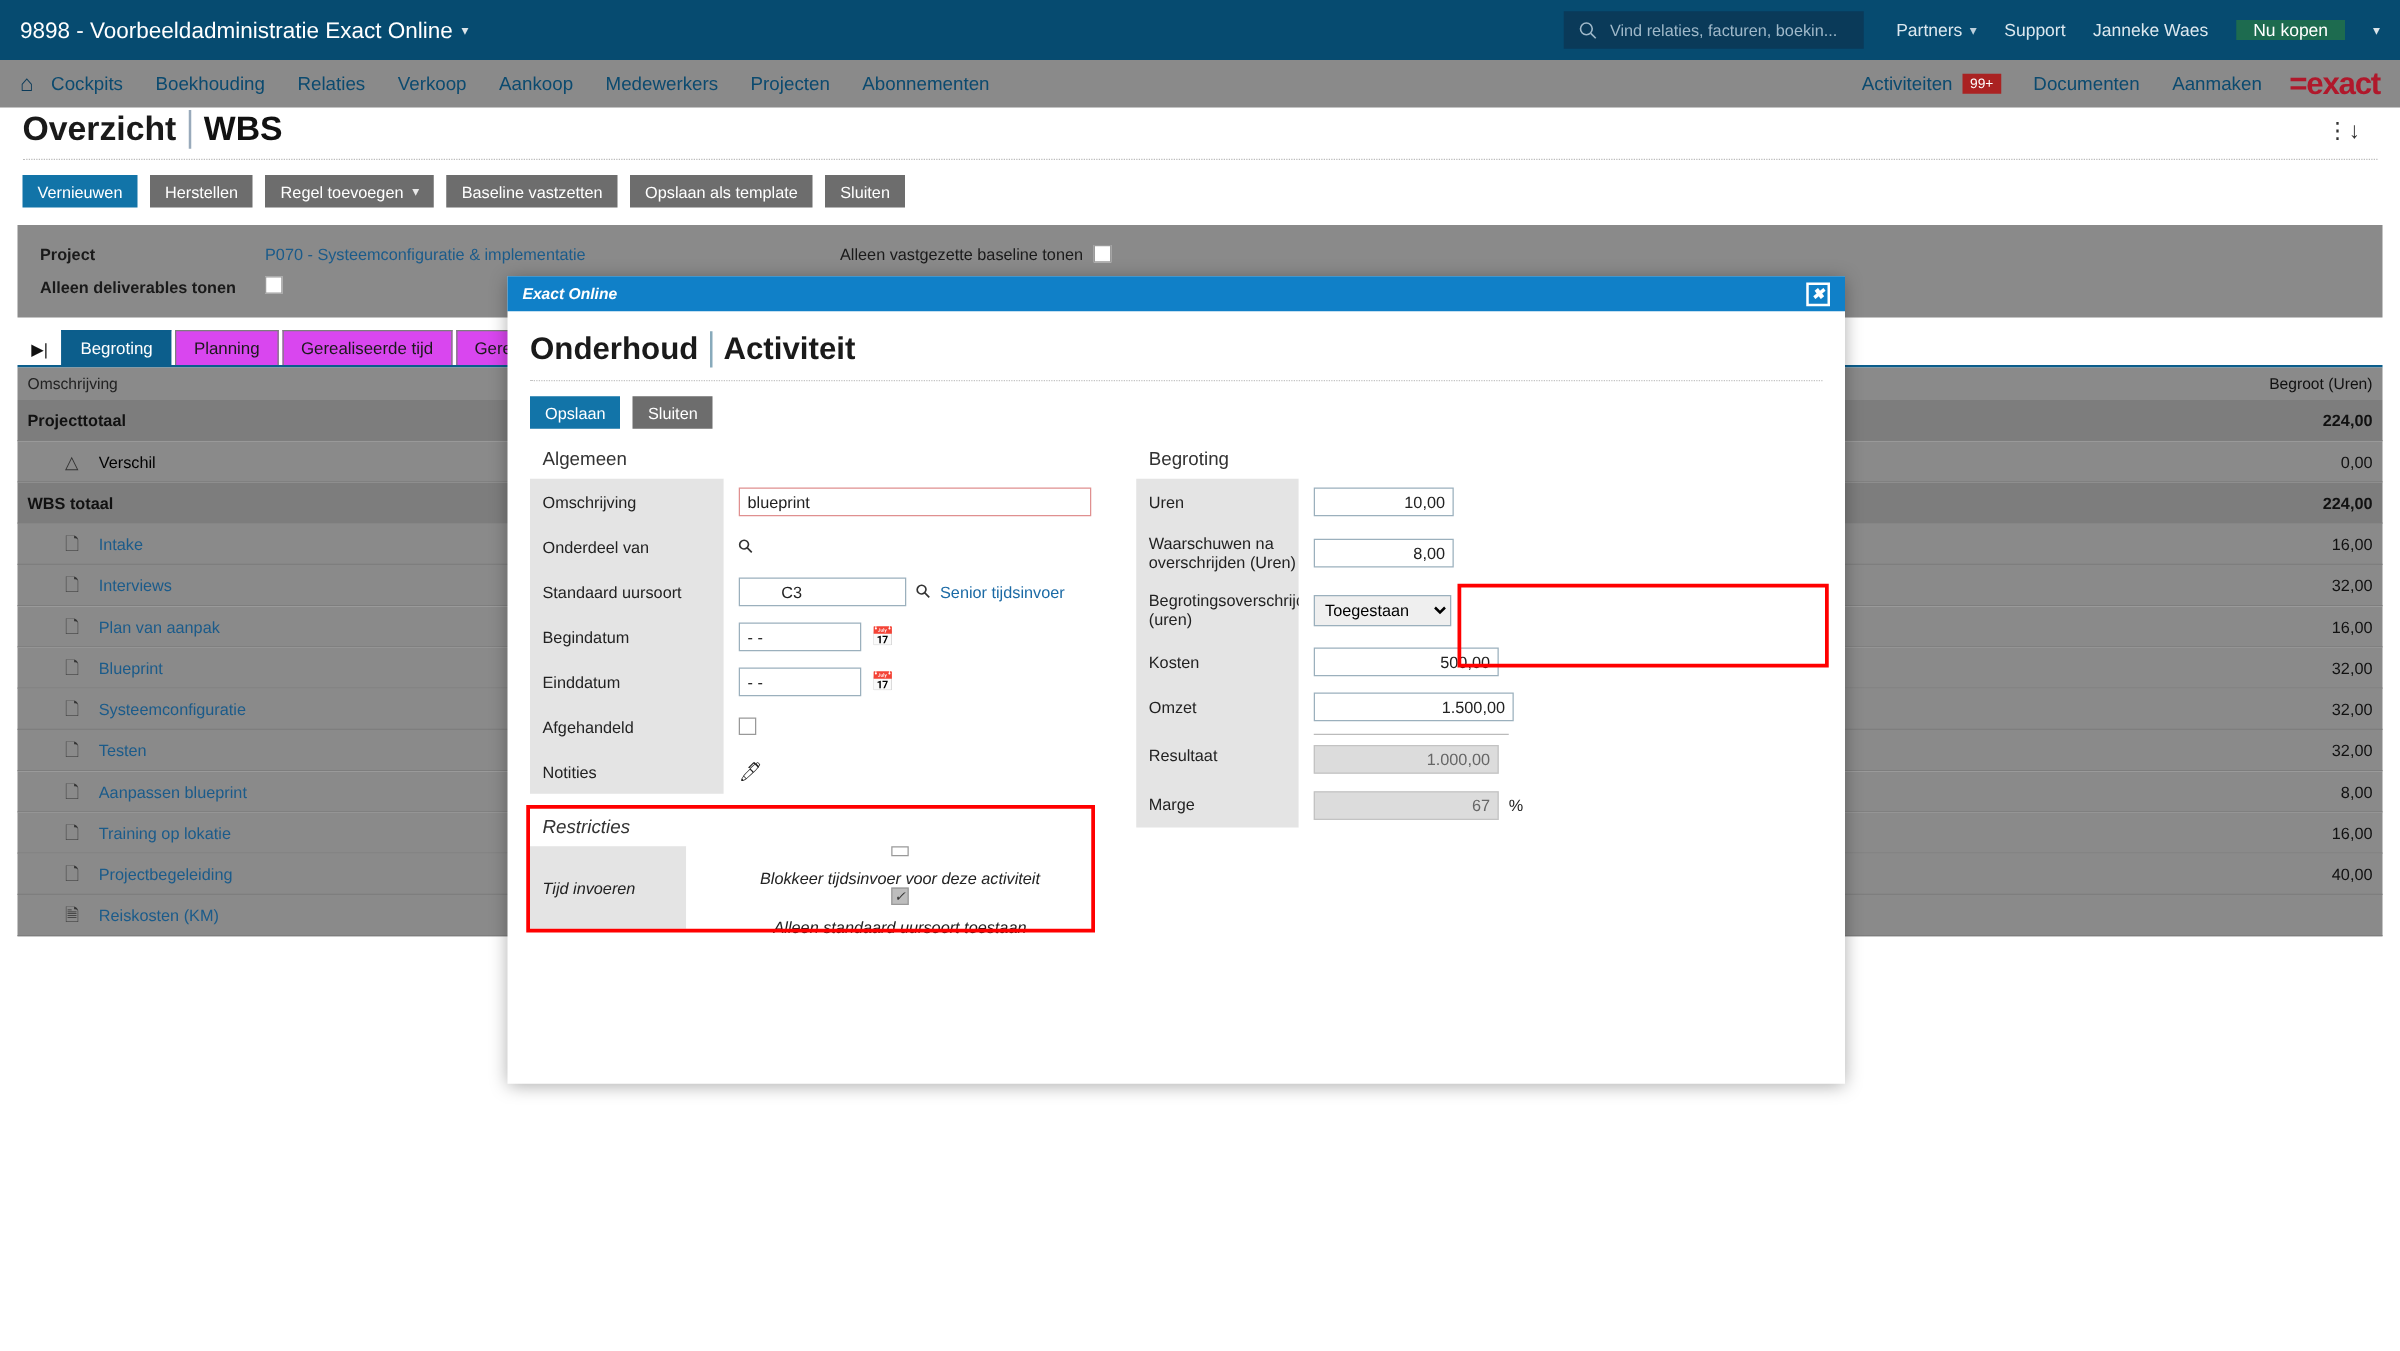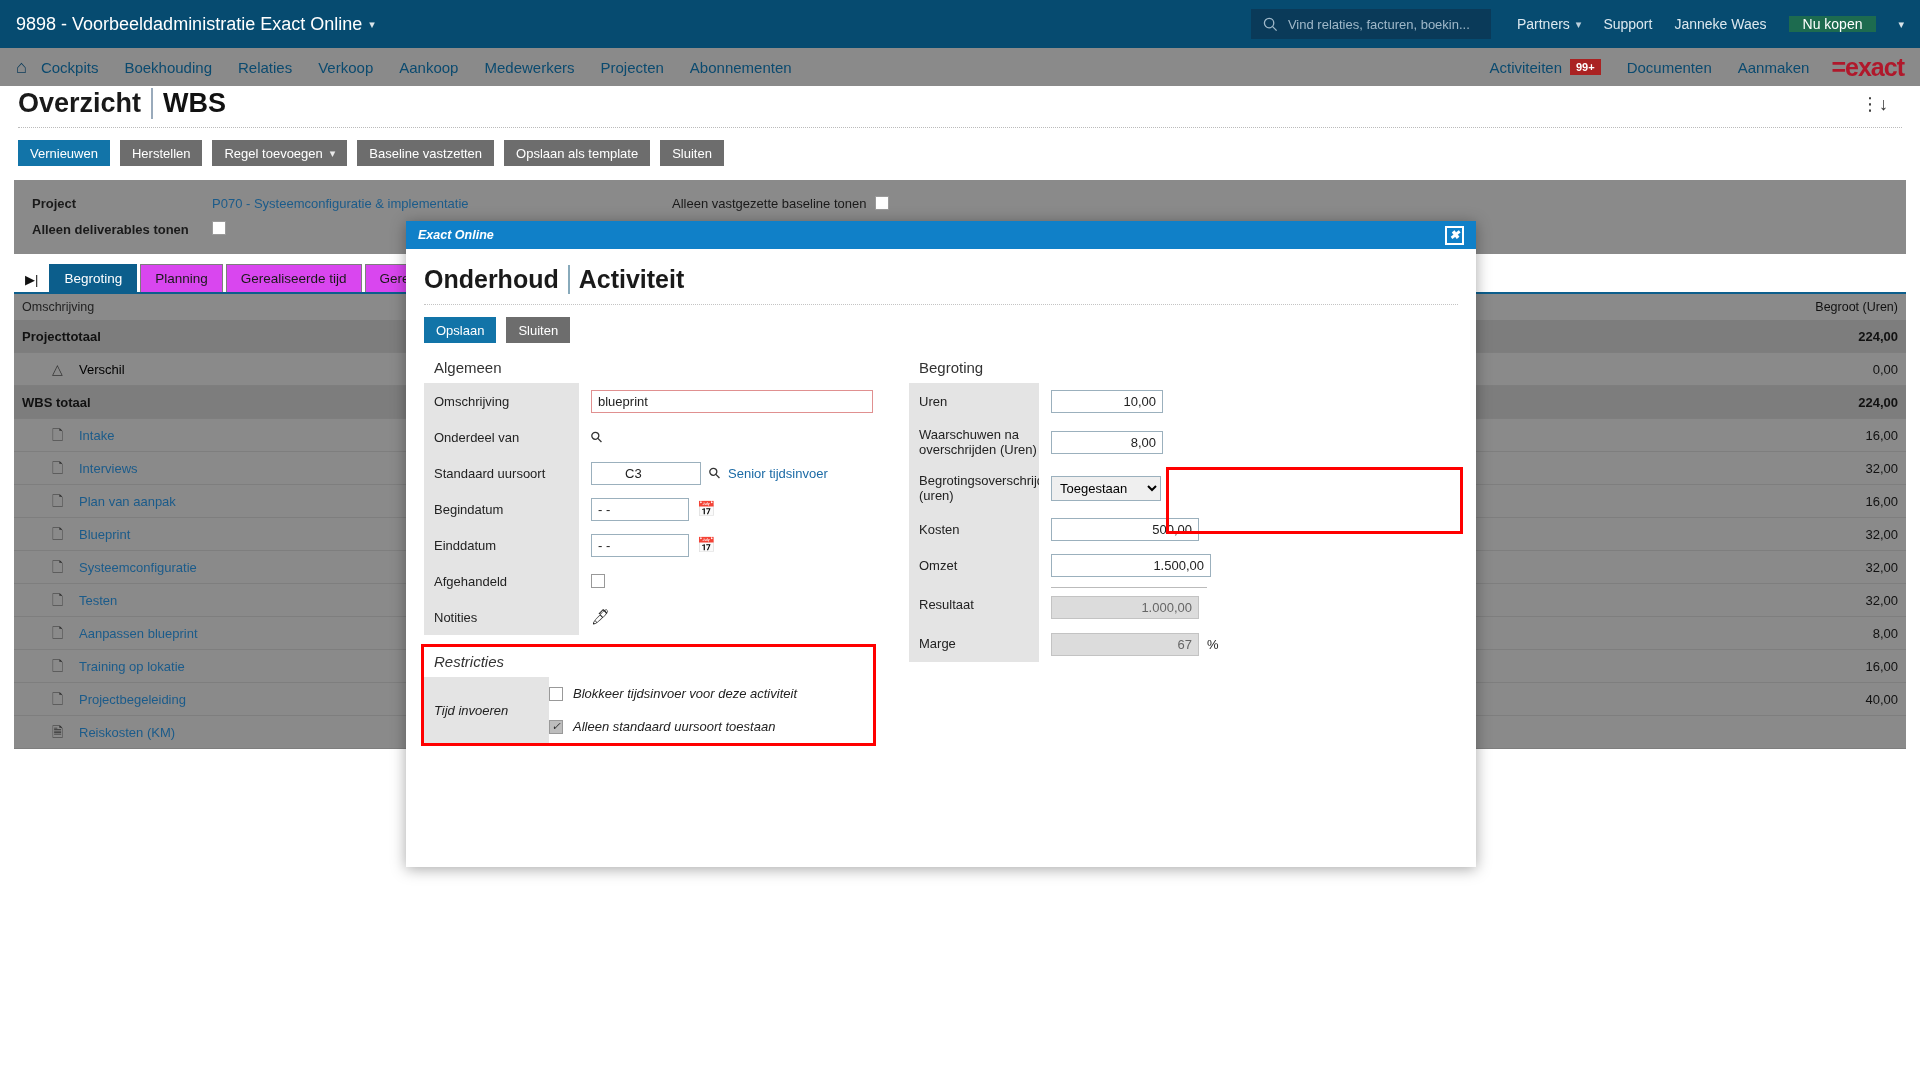--- a/index.html
+++ b/index.html
@@ -33,21 +33,21 @@
 
   
   .modulebar {
     height: 38px; background: #8a8a8a; display: flex; align-items: center;
     padding: 0 16px; font-size: 15px; color: #0b4a6f;
   }
   .modulebar .home { font-size: 18px; color: #0a3a59; margin-right: 14px; }
   .modulebar .m { margin-right: 26px; white-space: nowrap; }
   .modulebar .spacer { flex: 1; }
   .modulebar .r { margin-left: 26px; display:flex; align-items:center; gap:8px; white-space: nowrap;}
-  .badge { background: #a22; color: #fff; font-size: 11px; padding: 2px 6px; font-weight: bold; }
+  .badge { background: #a22; color: #fff; font-size: 11px; padding: 2px 6px; font-weight: normal; }
   .exactlogo { font-size: 25px; font-weight: bold; color: #b0182b; letter-spacing: -1px; margin-left: 22px; }
 
   
   .crumbs { padding: 8px 18px 0; font-size: 12.5px; color: #2a6496; }
   .crumbs .sep { color: #444; }
   .crumbs .cur { color: #333; }
   .pagetitle {
     padding: 2px 18px 0; font-size: 27px; font-weight: bold; color: #1a1a1a;
     display: flex; align-items: center; justify-content: space-between;
   }
@@ -130,21 +130,21 @@
 
   .hl { outline: 3px solid #ff0000; }
   .sep-line { border-top: 1px solid #bbb; margin: 4px 12px 0 12px; }
 
   
   .restr { margin: 12px 0 0 0; position: relative; font-style: italic; }
   .rtitle { font-size: 15px; color: #333; padding: 6px 0 7px 10px; }
   .rgrid { display: flex; }
   .rlbl { background: #e4e4e4; width: 125px; }
   .rinp { background: #fff; flex: 1; }
-  .cbline { height: 33px; display: flex; align-items: center; gap: 10px; font-size: 13px; color: #222; }
+  .cbline { height: 33px; display: flex; align-items: center; gap: 10px; padding-left: 18px; font-size: 13px; color: #222; flex-direction: column; }
   .cbbox { width: 14px; height: 14px; border: 1px solid #999; background: #fff; display:inline-flex; align-items:center; justify-content:center; font-size:11px; color:#333;}
   .cbbox.on { background: #bdbdbd; }
 </style>
 </head>
 <body>
 
 <div id="page">
 
   <div class="topbar">
     <div class="admin">
@@ -396,21 +396,21 @@
             <div class="lrow">Notities</div>
           </div>
           <div class="inpcol">
             <div class="irow">
               <input class="tf err" style="width: 282px;" value="blueprint">
             </div>
             <div class="irow">
               <span class="magn">⚲</span>
             </div>
             <div class="irow">
-              <input class="tf" style="width: 110px; padding-left: 33px;" value="C3">
+              <input class="tf" style="width: 134px; padding-left: 33px;" value="C3">
               <span class="magn">⚲</span>
               <span class="blue">Senior tijdsinvoer</span>
             </div>
             <div class="irow">
               <input class="tf" style="width: 98px;" value="- -">
               <span class="cal">📅</span>
             </div>
             <div class="irow">
               <input class="tf" style="width: 98px;" value="- -">
               <span class="cal">📅</span>

